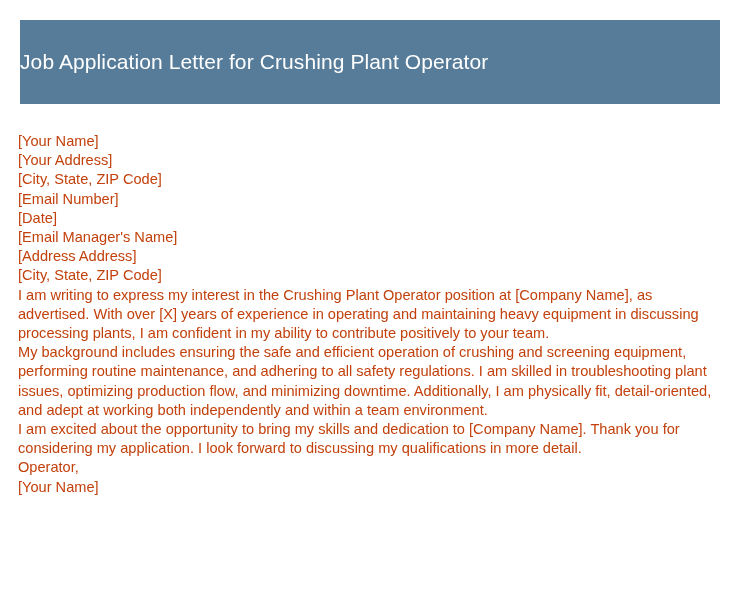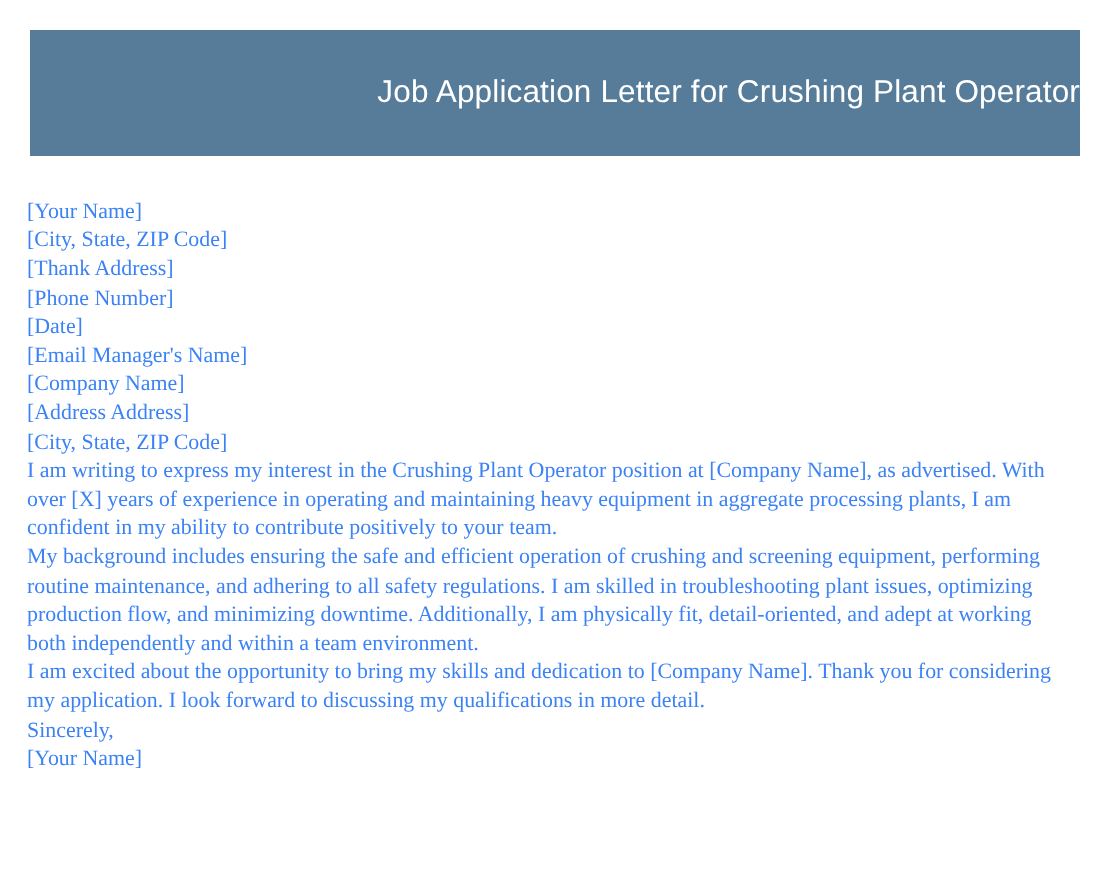--- a/index.html
+++ b/index.html
@@ -23,69 +23,68 @@
   }
   .title-banner {
     position: absolute;
     left: 20px;
     top: 20px;
     width: 700px;
     height: 84px;
     background: #567C99;
     display: flex;
     align-items: center;
-    justify-content: flex-end;
+    justify-content: flex-start;
     box-sizing: border-box;
   }
   .title-text {
     color: #ffffff;
     font-size: 21px;
     font-weight: 400;
     line-height: 1.2;
     text-align: center;
     letter-spacing: 0.1px;
     font-family: "Liberation Sans", sans-serif;
   }
   .letter-body {
     position: absolute;
     left: 18px;
     top: 132px;
     width: 696px;
-    color: #3b82f6;
+    color: #c2410c;
     font-size: 14.6px;
     line-height: 19.2px;
-    font-family: Liberation Serif, serif;
+    font-family: Liberation Sans, sans-serif;
   }
   .letter-line {
     margin: 0;
     padding: 0;
     text-align: left;
     white-space: normal;
     word-wrap: break-word;
   }
 </style>
 </head>
 <body>
 
 <div class="page">
 
   <div class="title-banner">
     <div class="title-text">Job Application Letter for Crushing Plant Operator</div>
   </div>
 
   <div class="letter-body">
     <p class="letter-line">[Your Name]</p>
+    <p class="letter-line">[Your Address]</p>
     <p class="letter-line">[City, State, ZIP Code]</p>
-    <p class="letter-line">[Thank Address]</p>
-    <p class="letter-line">[Phone Number]</p>
+    <p class="letter-line">[Email Number]</p>
     <p class="letter-line">[Date]</p>
     <p class="letter-line">[Email Manager's Name]</p>
-    <p class="letter-line">[Company Name]</p>
     <p class="letter-line">[Address Address]</p>
     <p class="letter-line">[City, State, ZIP Code]</p>
-    <p class="letter-line">I am writing to express my interest in the Crushing Plant Operator position at [Company Name], as advertised. With over [X] years of experience in operating and maintaining heavy equipment in aggregate processing plants, I am confident in my ability to contribute positively to your team.</p>
+    <p class="letter-line">I am writing to express my interest in the Crushing Plant Operator position at [Company Name], as advertised. With over [X] years of experience in operating and maintaining heavy equipment in discussing processing plants, I am confident in my ability to contribute positively to your team.</p>
     <p class="letter-line">My background includes ensuring the safe and efficient operation of crushing and screening equipment, performing routine maintenance, and adhering to all safety regulations. I am skilled in troubleshooting plant issues, optimizing production flow, and minimizing downtime. Additionally, I am physically fit, detail-oriented, and adept at working both independently and within a team environment.</p>
     <p class="letter-line">I am excited about the opportunity to bring my skills and dedication to [Company Name]. Thank you for considering my application. I look forward to discussing my qualifications in more detail.</p>
-    <p class="letter-line">Sincerely,</p>
+    <p class="letter-line">Operator,</p>
     <p class="letter-line">[Your Name]</p>
   </div>
 
 </div>
 
 </body></html>

